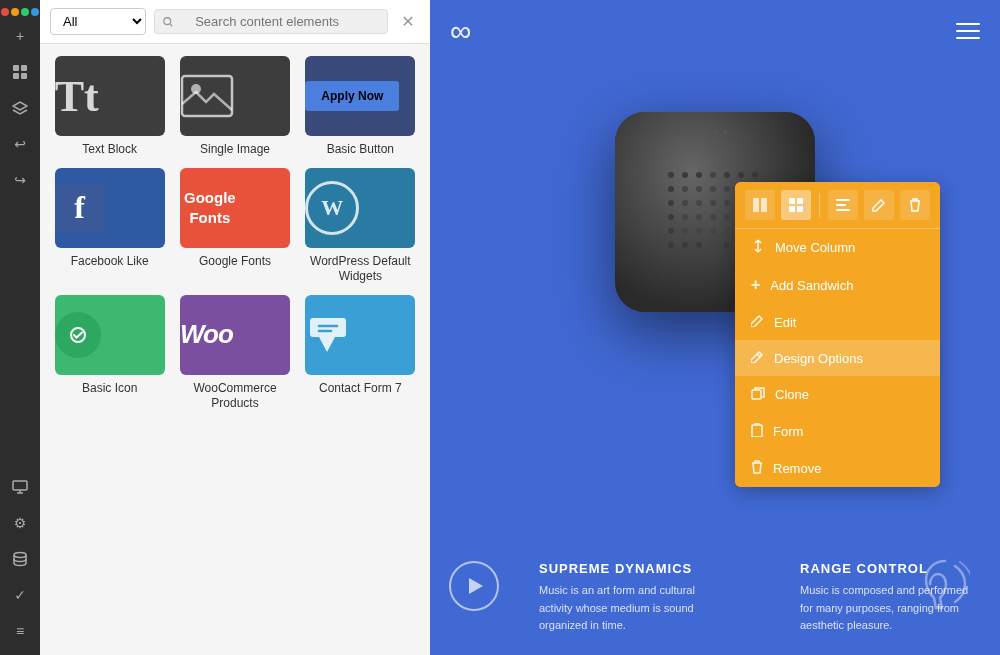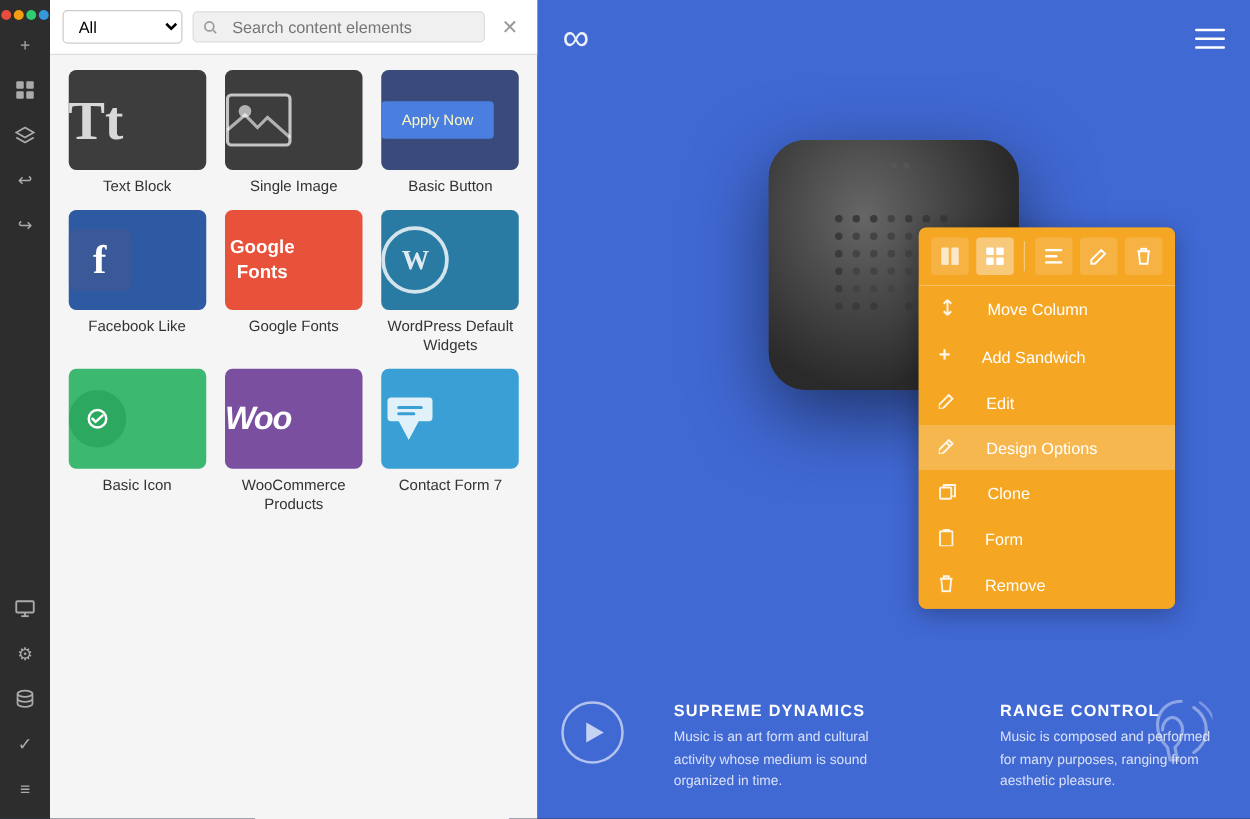--- a/index.html
+++ b/index.html
@@ -52,21 +52,21 @@
       appearance: auto;
     }
     .panel-search {
       flex: 1;
       display: flex;
       align-items: center;
       background: #f0f0f0;
       border: 1px solid #ddd;
       border-radius: 4px;
       padding: 4px 8px;
-      gap: 12px;
+      gap: 22px;
     }
     .panel-search input {
       border: none; background: transparent; outline: none;
       font-size: 13px; color: #666; width: 100%;
     }
     .panel-close {
       width: 24px; height: 24px;
       display: flex; align-items: center; justify-content: center;
       cursor: pointer; color: #999; font-size: 16px;
       border-radius: 50%;
@@ -203,21 +203,21 @@
       margin: 0 2px;
     }
     .context-menu-items {
       background: #f5a623;
       border-radius: 0 0 6px 6px;
       overflow: hidden;
     }
     .context-menu-item {
       display: flex;
       align-items: center;
-      gap: 25px;
+      gap: 10px;
       padding: 10px 16px;
       color: white;
       cursor: pointer;
       font-size: 13px;
       font-weight: 500;
     }
     .context-menu-item.highlighted { background: rgba(255,255,255,0.2); }
     .menu-item-icon {
       font-size: 14px;
       opacity: 0.9;
@@ -366,21 +366,21 @@
           <rect x="2" y="2" width="50" height="40" rx="3" stroke="rgba(255,255,255,0.7)" stroke-width="2.5"></rect>
           <circle cx="16" cy="15" r="5" fill="rgba(255,255,255,0.6)"></circle>
           <path d="M2 30L16 18L26 28L34 20L52 36" stroke="rgba(255,255,255,0.6)" stroke-width="2.5" fill="none"></path>
         </svg>
       </div>
       <span class="element-label">Single Image</span>
     </div>
 
     <div class="element-item">
       <div class="element-thumb thumb-basicbutton">
-        <div style="background:#4a7fe0;color:#fef9c3;padding:8px 16px;border-radius:3px;font-size:12px;font-weight:normal;white-space:nowrap;">Apply Now</div>
+        <div style="background:#4a7fe0;color:#000000;padding:8px 16px;border-radius:3px;font-size:12px;font-weight:bold;white-space:nowrap;">Apply Now</div>
       </div>
       <span class="element-label">Basic Button</span>
     </div>
 
     <div class="element-item">
       <div class="element-thumb thumb-facebook">
         <div style="width:50px;height:50px;background:#3b5998;border-radius:6px;display:flex;align-items:center;justify-content:center;">
           <span style="color:white;font-size:32px;font-weight:bold;font-family:serif;">f</span>
         </div>
       </div>

